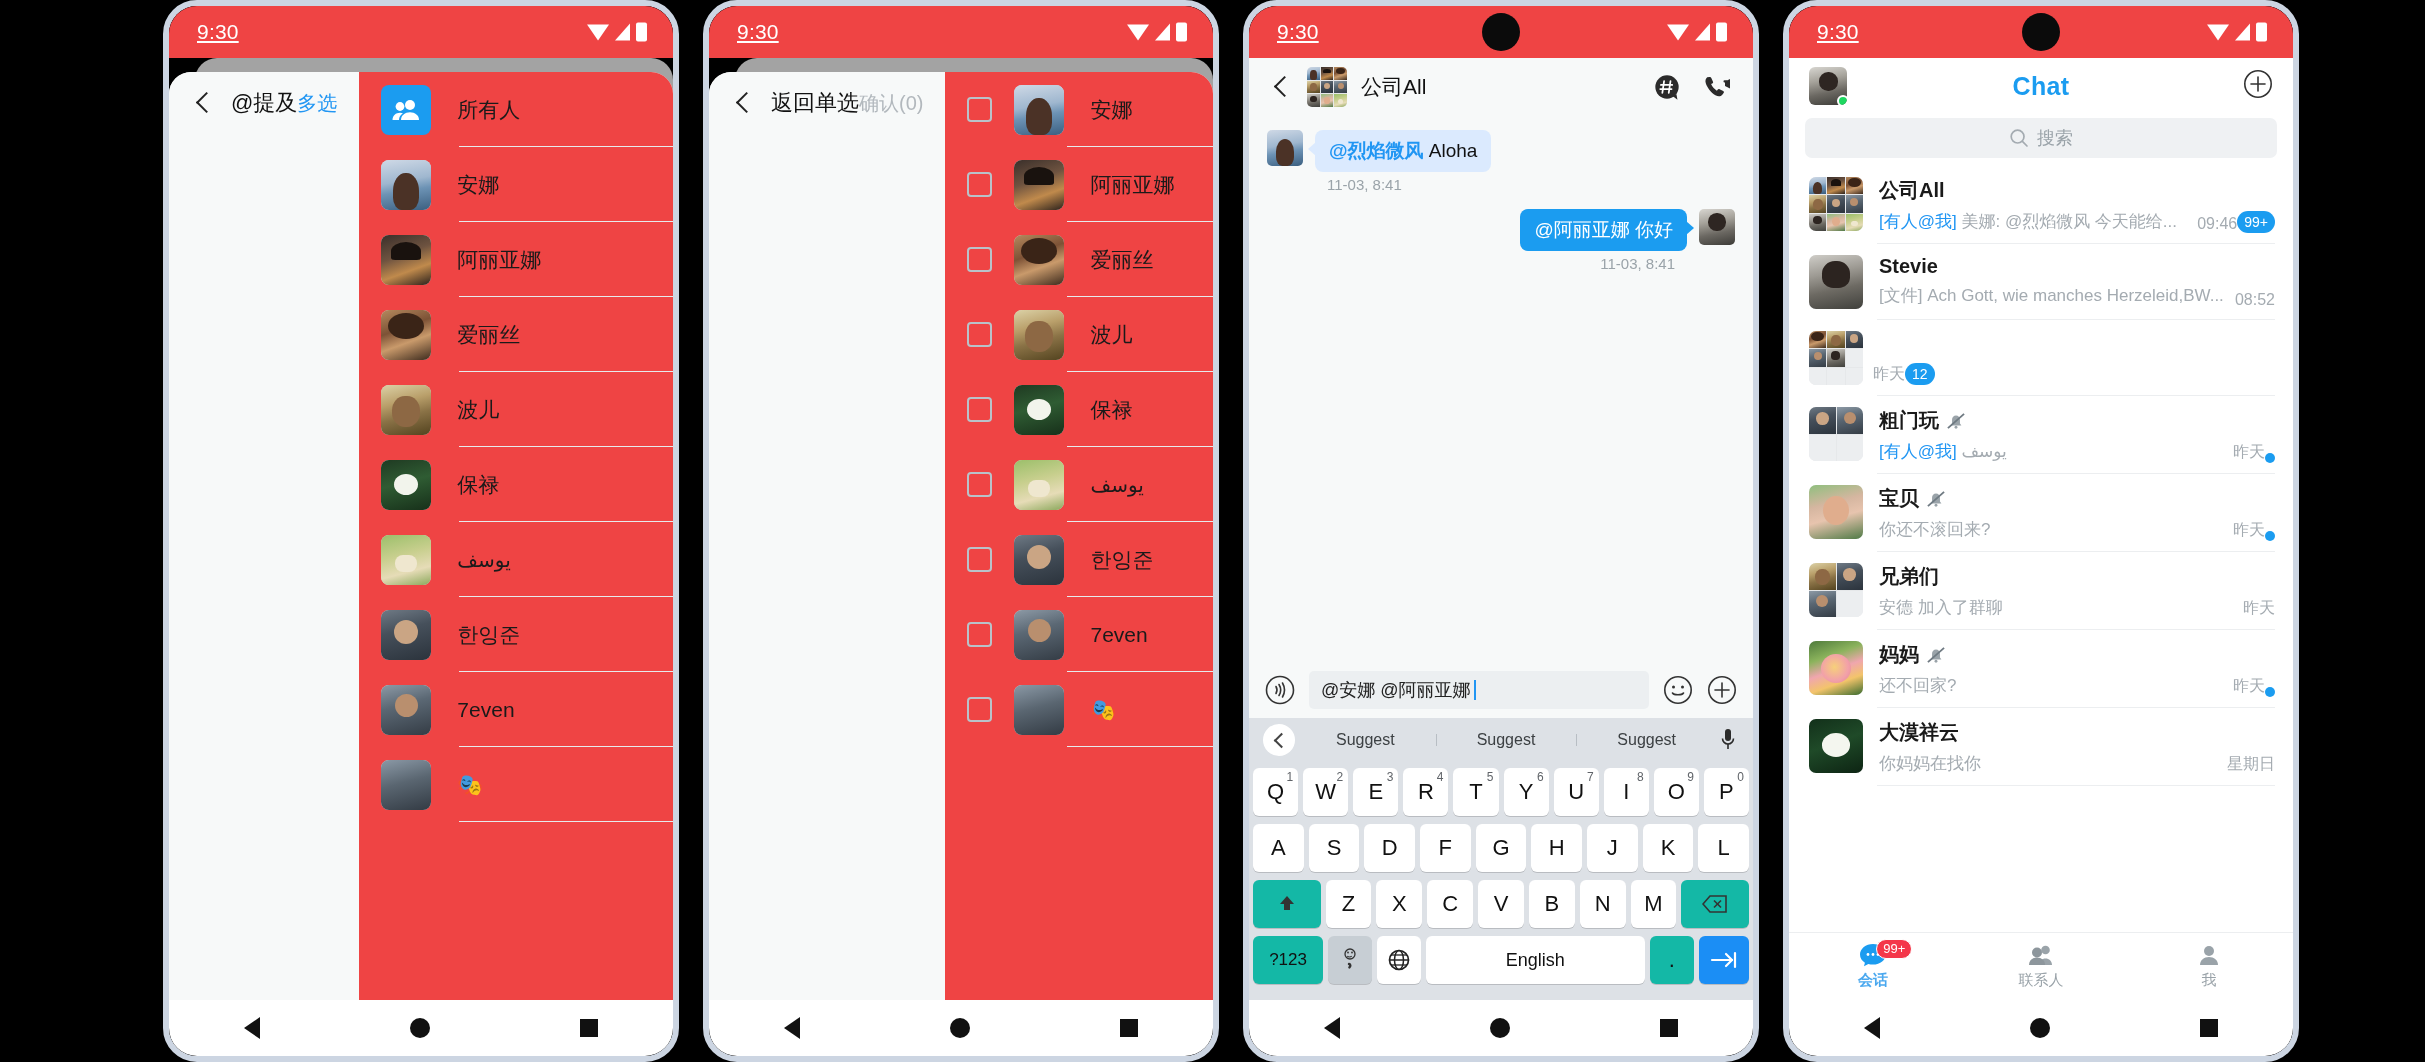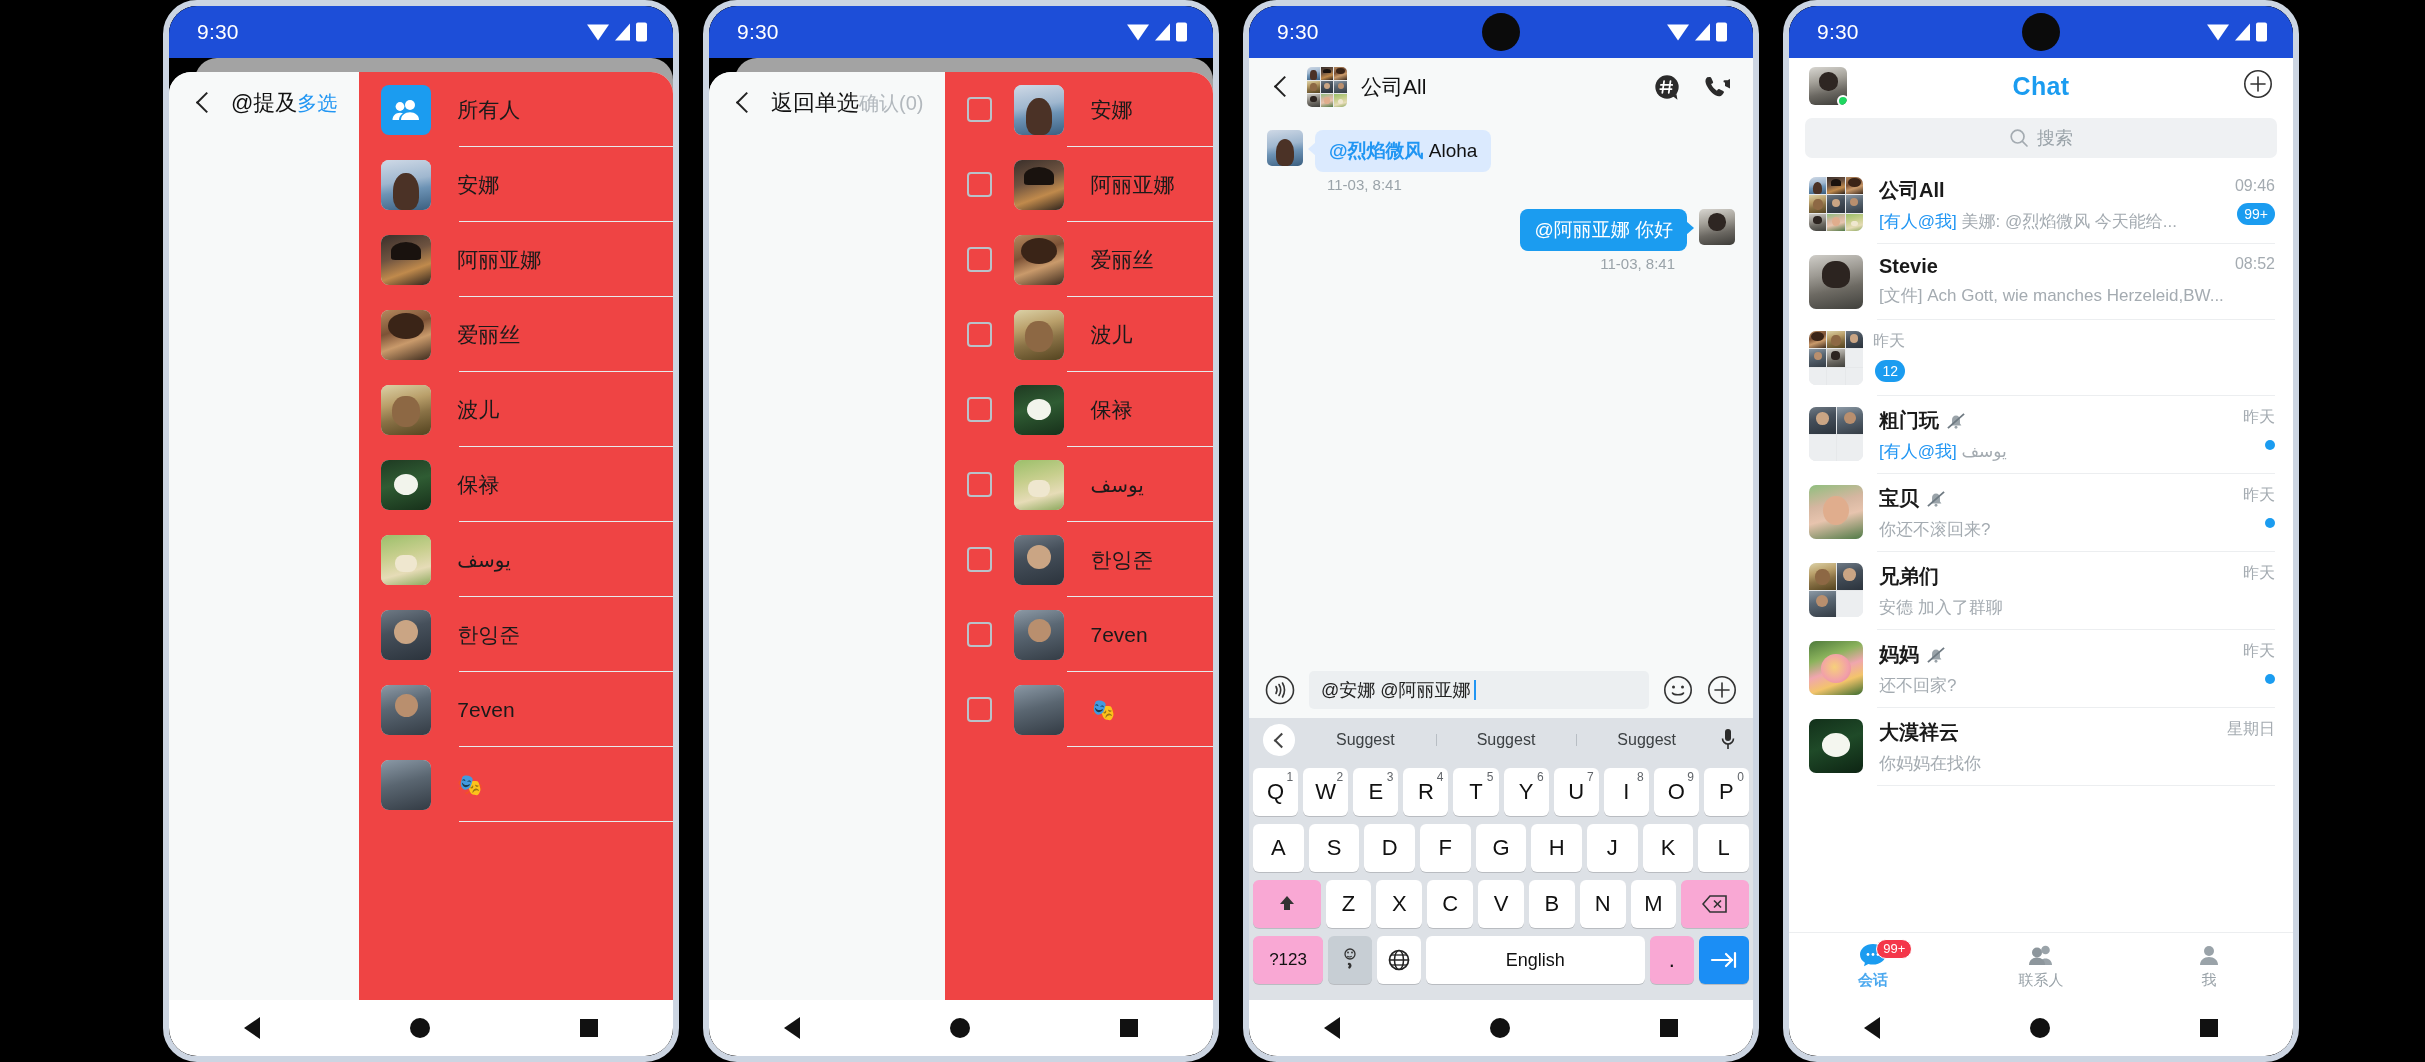--- a/index.html
+++ b/index.html
@@ -29,25 +29,26 @@
 
   .screen {
     position: absolute; inset: 0;
     background: #000;
     display: flex; flex-direction: column;
   }
 
   
   .statusbar {
     height: 52px; flex: 0 0 52px;
-    background: #1d4ed8; color: #fff;
+    background: #ef4444; color: #fff;
     display: flex; align-items: center;
     padding: 0 28px;
     position: relative;
     font-size: 21px;
+    text-decoration: underline;
   }
   .statusbar .clock { font-size: 21px; letter-spacing: .2px; }
   .statusbar .notch {
     position: absolute; left: 50%; top: 50%;
     transform: translate(-50%,-50%);
     width: 38px; height: 38px; border-radius: 50%;
     background: #0b0b0b;
   }
   .statusbar .sysicons {
     position: absolute; right: 26px; top: 50%;
@@ -261,21 +262,21 @@
   .kb { background: #dde1e6; padding: 6px 4px 8px; flex: 0 0 auto; }
   .krow { display: flex; justify-content: center; gap: 5px; margin-bottom: 8px; }
   .key {
     background: #fff; border-radius: 6px;
     height: 48px; min-width: 40px; flex: 1 1 0;
     display: flex; align-items: center; justify-content: center;
     font-size: 22px; color: #111; position: relative;
     box-shadow: 0 1px 0 rgba(0,0,0,.16);
   }
   .key .sup { position: absolute; top: 2px; right: 5px; font-size: 12px; color: #5f6368; }
-  .key.gray { background: #f9a8d4; }
+  .key.gray { background: #14b8a6; }
   .key.lgray { background: #c7ced4; }
   .key.wide { flex: 1.6 1 0; }
   .key.space { flex: 5 1 0; font-size: 18px; }
   .key.blue { background: #1b8ef5; color: #fff; flex: 1.15 1 0; }
   .key.kshift { flex: 1.35 1 0; }
   .key.small { font-size: 17px; }
 
   
   .clist-wrap { flex: 1 1 auto; background: #fff; display: flex; flex-direction: column; overflow: hidden; }
   .clist-head {
@@ -311,21 +312,21 @@
   .crow .cname {
     font-size: 20px; font-weight: 700; color: #1a1a1a;
     display: flex; align-items: center; gap: 7px;
     white-space: nowrap; overflow: hidden;
   }
   .crow .cprev {
     font-size: 17px; color: #a4abb1; margin-top: 6px;
     white-space: nowrap; overflow: hidden; text-overflow: ellipsis;
   }
   .crow .cprev .at { color: #2196f3; }
-  .crow .cright { flex: 0 0 auto; text-align: right; margin-left: 10px; display:flex; flex-direction:column; align-items:flex-end; }
+  .crow .cright { flex: 0 0 auto; text-align: right; margin-left: 10px; display:flex; flex-direction:row; align-items:flex-end; }
   .crow .ctime { font-size: 16px; color: #a4abb1; }
   .badge {
     margin-top: 8px; background: #1b9cf0; color: #fff;
     border-radius: 11px; min-width: 22px; height: 22px;
     font-size: 14px; display: flex; align-items: center; justify-content: center;
     padding: 0 7px;
   }
   .dotblue { margin-top: 12px; width: 10px; height: 10px; border-radius: 50%; background: #1b9cf0; }
 
   

